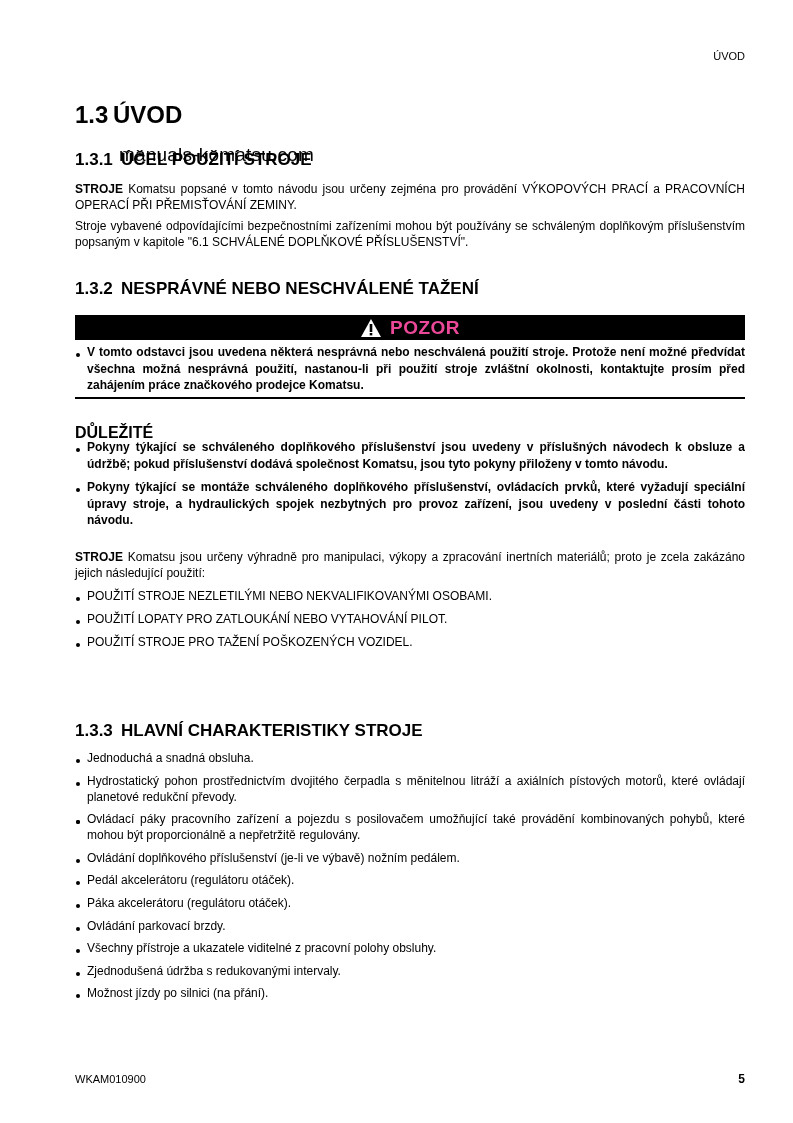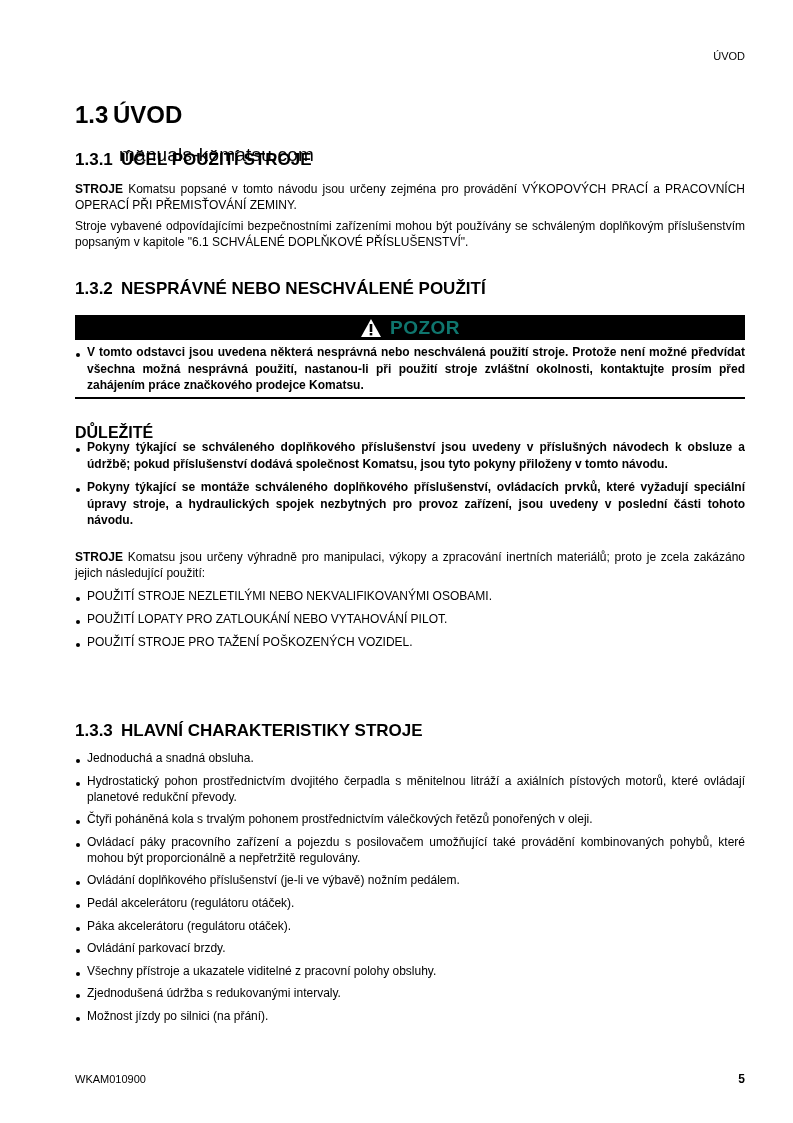--- a/index.html
+++ b/index.html
@@ -72,21 +72,21 @@
       margin: 0;
     }
     .para b { font-weight: bold; }
     .banner {
       position: absolute;
       left: 0;
       top: 315px;
       width: 670px;
       height: 25px;
       background: #000000;
-      color: #0f766e;
+      color: #ec4899;
       display: flex;
       align-items: center;
       justify-content: center;
       gap: 8px;
     }
     .banner .warn-icon {
       width: 22px; height: 20px;
       display: inline-block;
     }
     .banner .banner-label {
@@ -164,21 +164,21 @@
     <h2 class="h2" style="top:150px;">
       <span class="num">1.3.1</span><span>ÚČEL POUŽITÍ STROJE</span>
     </h2>
     <div class="watermark">manuals-komatsu.com</div>
 
     <p class="para" style="top:181px;"><b>STROJE</b><span> Komatsu popsané v tomto návodu jsou určeny zejména pro provádění VÝKOPOVÝCH PRACÍ a PRACOVNÍCH OPERACÍ PŘI PŘEMISŤOVÁNÍ ZEMINY.</span></p>
 
     <p class="para" style="top:218px;">Stroje vybavené odpovídajícími bezpečnostními zařízeními mohou být používány se schváleným doplňkovým příslušenstvím popsaným v kapitole "6.1 SCHVÁLENÉ DOPLŇKOVÉ PŘÍSLUŠENSTVÍ".</p>
 
     <h2 class="h2" style="top:279px;">
-      <span class="num">1.3.2</span><span>NESPRÁVNÉ NEBO NESCHVÁLENÉ POUŽITÍ</span>
+      <span class="num">1.3.2</span><span>NESPRÁVNÉ NEBO NESCHVÁLENÉ TAŽENÍ</span>
     </h2>
 
     <div class="banner">
       <span class="warn-icon">
         <svg width="22" height="20" viewBox="0 0 22 20">
           <polygon points="11,1 21,19 1,19" fill="#ffffff"></polygon>
           <rect x="9.7" y="6" width="2.6" height="8" fill="#000000"></rect>
           <rect x="9.7" y="15" width="2.6" height="2.4" fill="#000000"></rect>
         </svg>
       </span>
@@ -206,21 +206,21 @@
       <li><span class="dot"></span><span>POUŽITÍ STROJE PRO TAŽENÍ POŠKOZENÝCH VOZIDEL.</span></li>
     </ul>
 
     <h2 class="h2" style="top:721px;">
       <span class="num">1.3.3</span><span>HLAVNÍ CHARAKTERISTIKY STROJE</span>
     </h2>
 
     <ul class="blist gap6" style="top:750px;">
       <li><span class="dot"></span><span>Jednoduchá a snadná obsluha.</span></li>
       <li><span class="dot"></span><span>Hydrostatický pohon prostřednictvím dvojitého čerpadla s měnitelnou litráží a axiálních pístových motorů, které ovládají planetové redukční převody.</span></li>
-      <li><span class="dot"></span><span>Čtyři poháněná kola s trvalým pohonem prostřednictvím válečkových řetězů ponořených v oleji.</span></li>
+      <li><span class="dot"></span></li>
       <li><span class="dot"></span><span>Ovládací páky pracovního zařízení a pojezdu s posilovačem umožňující také provádění kombinovaných pohybů, které mohou být proporcionálně a nepřetržitě regulovány.</span></li>
       <li><span class="dot"></span><span>Ovládání doplňkového příslušenství (je-li ve výbavě) nožním pedálem.</span></li>
       <li><span class="dot"></span><span>Pedál akcelerátoru (regulátoru otáček).</span></li>
       <li><span class="dot"></span><span>Páka akcelerátoru (regulátoru otáček).</span></li>
       <li><span class="dot"></span><span>Ovládání parkovací brzdy.</span></li>
       <li><span class="dot"></span><span>Všechny přístroje a ukazatele viditelné z pracovní polohy obsluhy.</span></li>
       <li><span class="dot"></span><span>Zjednodušená údržba s redukovanými intervaly.</span></li>
       <li><span class="dot"></span><span>Možnost jízdy po silnici (na přání).</span></li>
     </ul>
 

